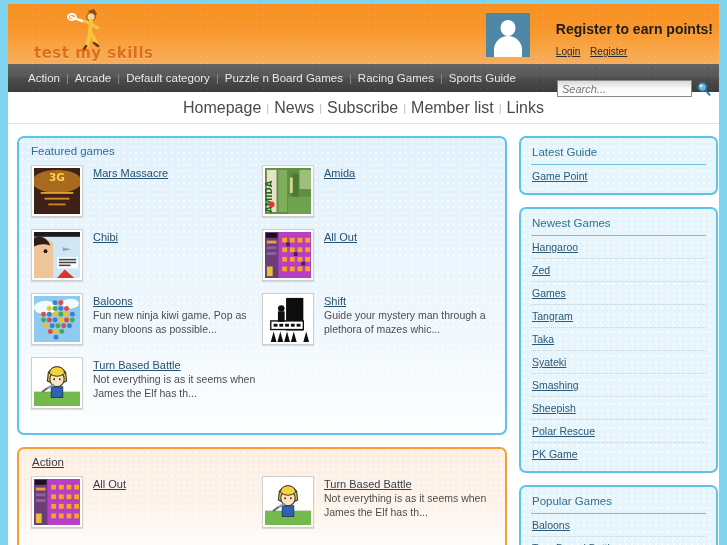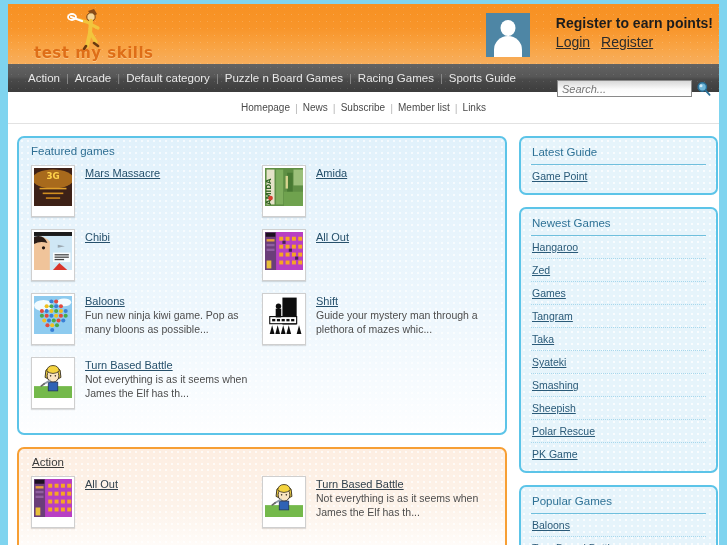--- a/index.html
+++ b/index.html
@@ -33,38 +33,38 @@
   .logo-text{
     position:absolute; left:0px; top:38px; width:130px;
     font-family:"DejaVu Sans", sans-serif; font-weight:bold;
     font-size:15px; letter-spacing:.5px;
     color:#d9620c; opacity:.82;
     text-shadow:0 1px 0 rgba(255,230,190,.55);
   }
 
   .reg-box{
     position:absolute; right:6px; top:9px; height:44px;
-    display:flex; align-items:flex-start; gap:26px;
+    display:flex; align-items:flex-end; gap:26px;
   }
   .avatar{
     width:44px; height:44px; background:#4e86a5;
     position:relative; overflow:hidden; flex:none;
   }
   .avatar .head{
     position:absolute; left:50%; top:7px; transform:translateX(-50%);
     width:15px; height:16px; border-radius:50%; background:#fff;
   }
   .avatar .body{
     position:absolute; left:50%; bottom:0; transform:translateX(-50%);
     width:28px; height:21px; background:#fff;
     border-radius:15px 15px 0 0;
   }
   .reg-texts{ padding-top:1px; }
   .reg-title{ font-size:14px; font-weight:bold; color:#1d1d1d; line-height:18px; }
-  .reg-links{ margin-top:2px; font-size:14px; }
+  .reg-links{ margin-top:8px; font-size:10px; }
   .reg-links a{ color:#2b2b2b; text-decoration:underline; margin-right:7px; }
 
   
   .navbar{
     position:relative; height:28px;
     background:linear-gradient(to bottom,#636363 0%,#575757 45%,#4a4a4a 55%,#3c3c3c 100%);
     display:flex; align-items:center;
   }
   .navbar-noise{
     position:absolute; inset:0;
@@ -87,21 +87,21 @@
     font-size:11px; font-style:italic; color:#555; padding:0 4px;
     outline:none;
   }
   .search-ico{ width:15px; height:15px; position:relative; display:block; }
 
   
   .subnav{
     height:32px; display:flex; align-items:center; justify-content:center;
     background:#fff; border-bottom:1px solid #e2e2e2;
   }
-  .subnav a{ color:#4a4a4a; text-decoration:none; font-size:10px; padding:0 5px;text-align:center;}
+  .subnav a{ color:#4a4a4a; text-decoration:none; font-size:16px; padding:0 5px;text-align:center;}
   .subnav .sep{ color:#bbb; font-size:11px; }
 
   
   .content{
     display:flex; gap:12px; padding:12px 9px 0 9px;
   }
   .col-main{ width:490px; flex:none; }
   .col-side{ width:199px; flex:none; }
 
   
@@ -131,21 +131,21 @@
   }
   .panel.orange .panel-title{
     color:#3b3b3b; text-decoration:underline; padding-left:13px;
   }
   .panel-body{ padding:2px 12px 12px 12px; }
 
   
   .game-grid{ display:flex; flex-wrap:wrap; }
   .game-cell{ width:50%; display:flex; gap:10px; margin-bottom:12px; }
   .thumb{
-    width:44px; height:52px; flex:none;
+    width:52px; height:52px; flex:none;
     border:1px solid #cfcfcf; background:#fff; padding:2px;
     box-shadow:0 1px 1px rgba(0,0,0,.12);
   }
   .thumb-inner{ width:100%; height:100%; overflow:hidden; position:relative; }
   .game-info{ padding-top:1px; min-width:0; }
   .game-title{
     font-size:11px; color:#26506b; text-decoration:underline;
     display:inline-block; line-height:14px;
   }
   .panel.orange .game-title{ color:#33424d; }

